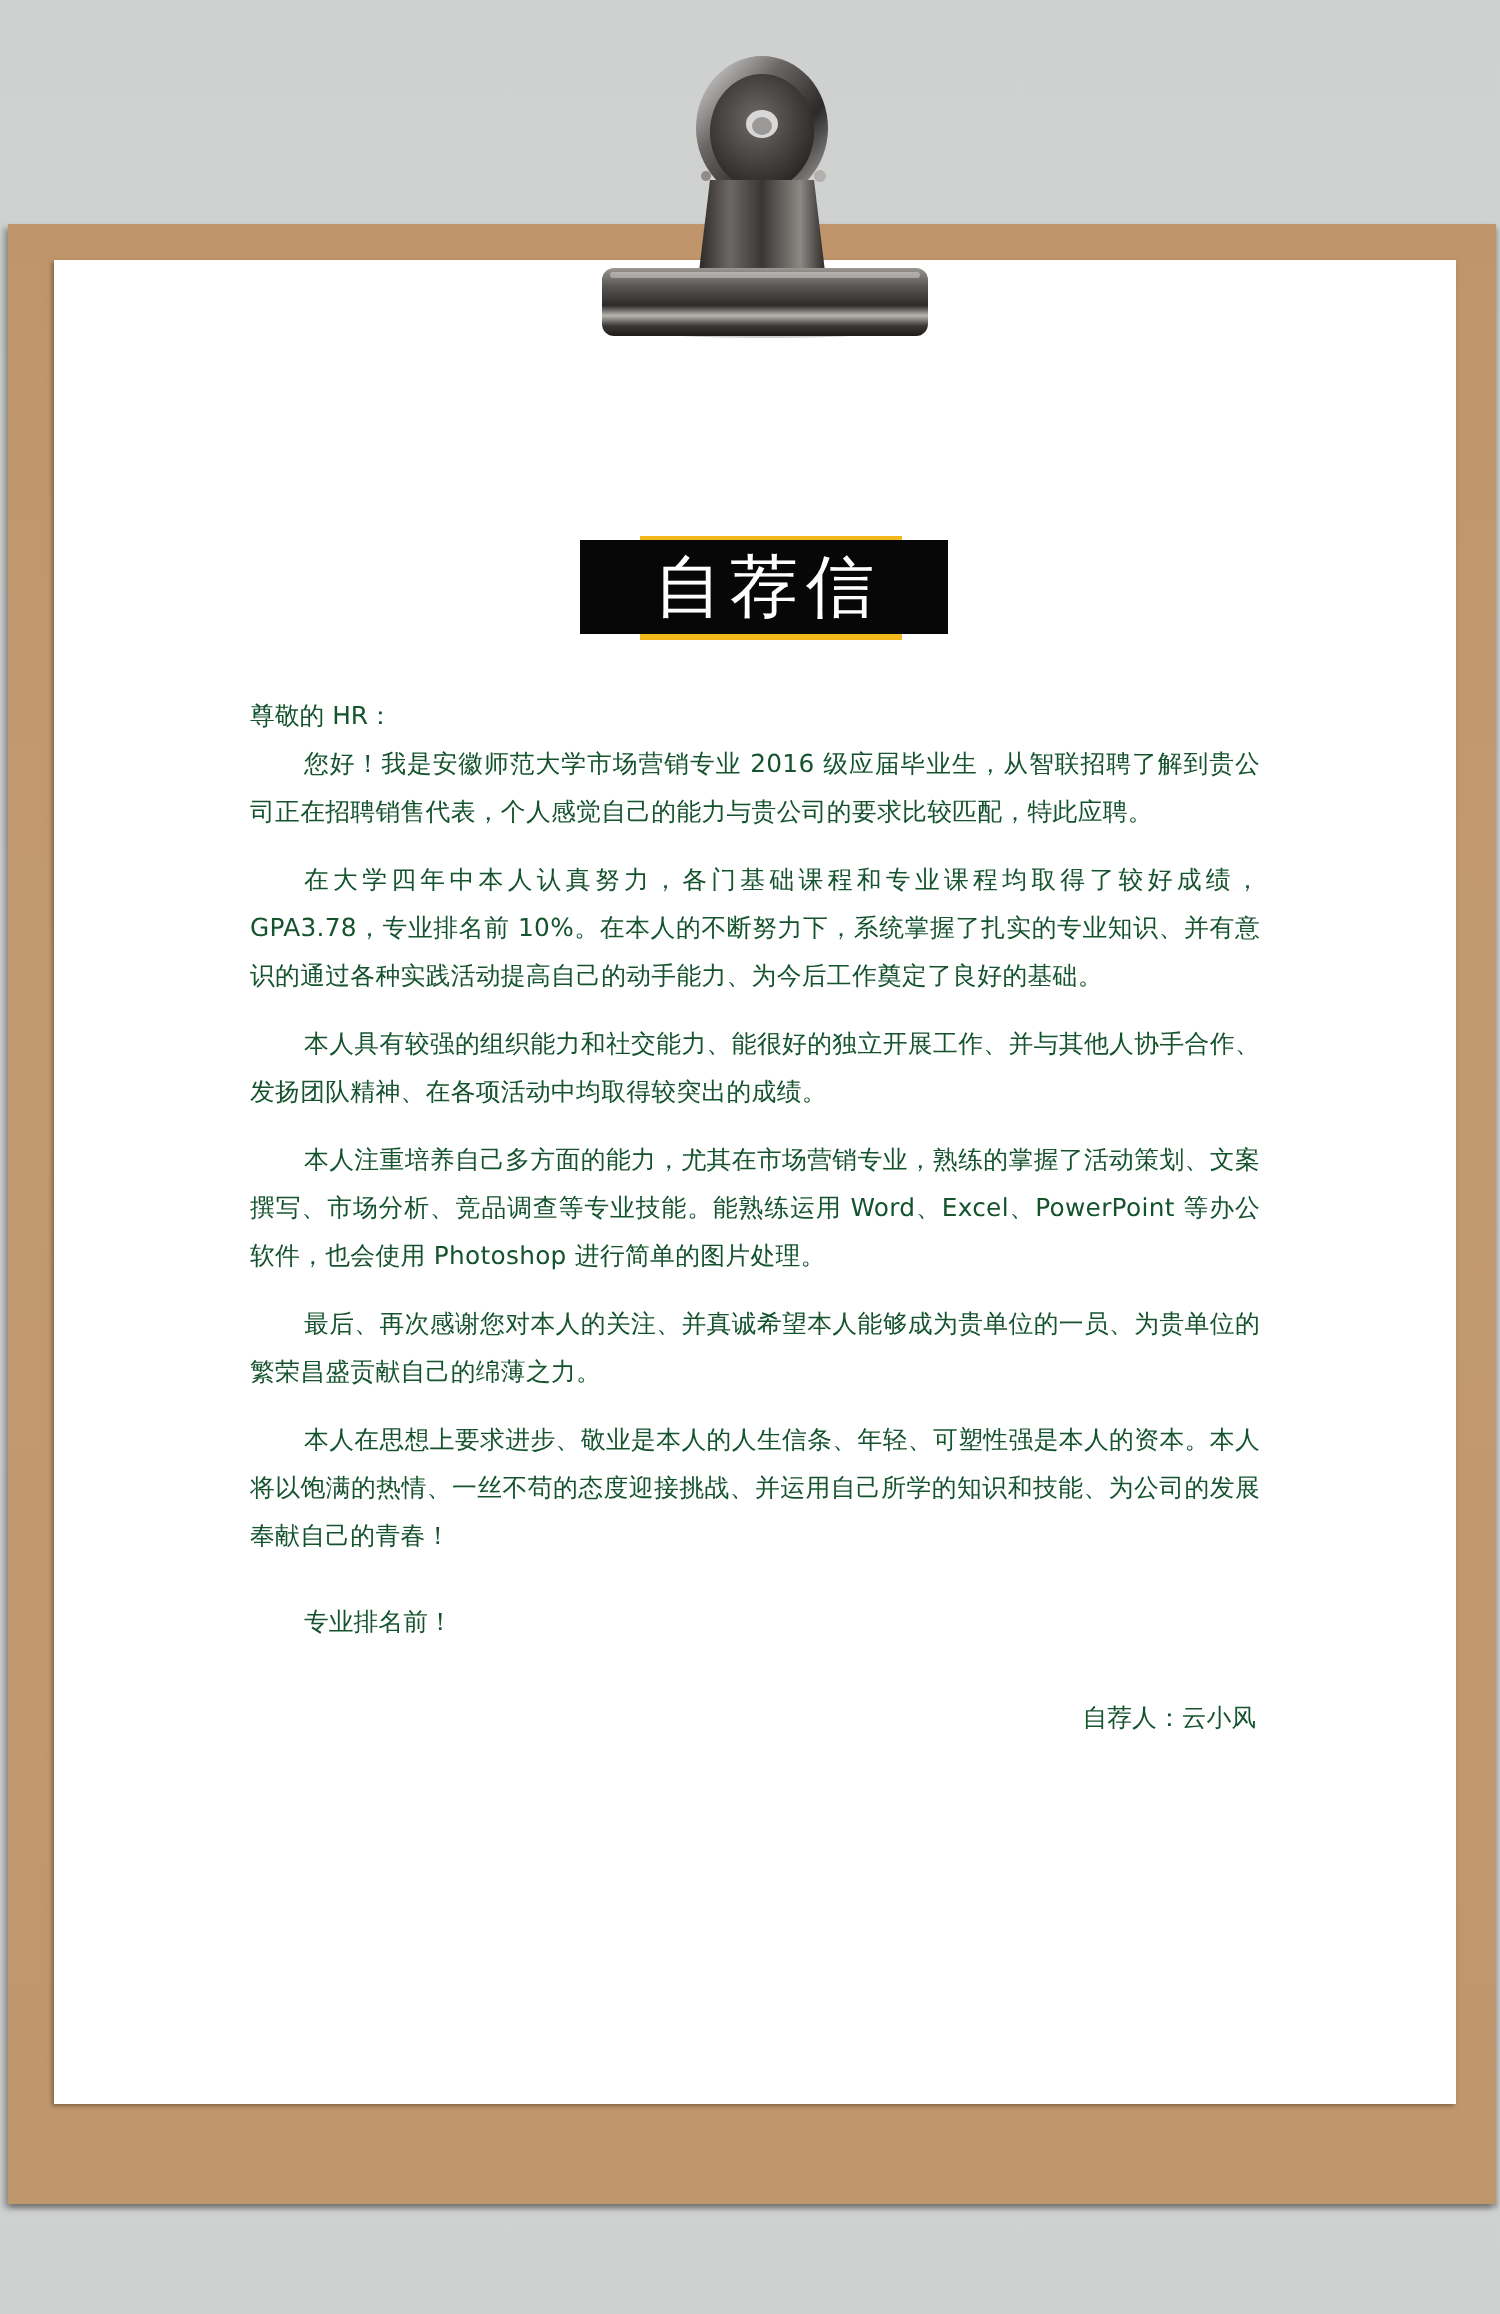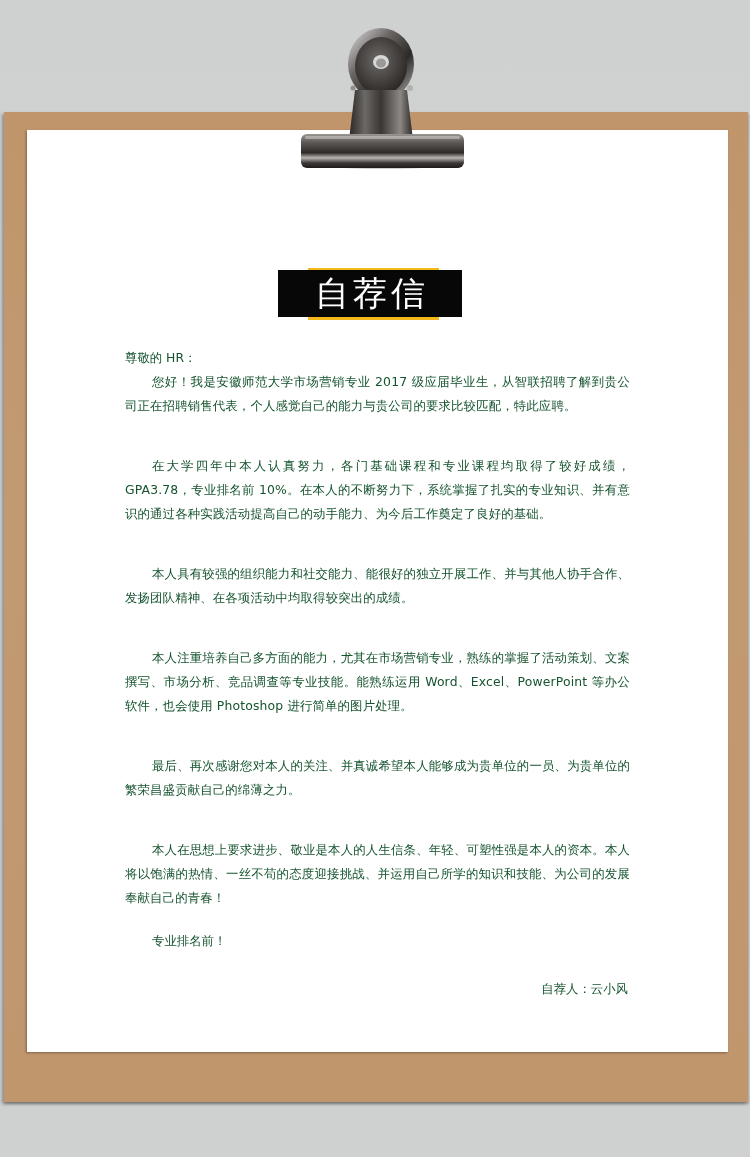--- a/index.html
+++ b/index.html
@@ -38,25 +38,24 @@
       left: 295px;
       top: 22px;
       width: 175px;
       height: 150px;
     }
     .clip svg { width: 100%; height: 100%; display: block; }
 
     
     .title-wrap {
       position: absolute;
-      left: 278px;
+      left: 290px;
       top: 268px;
       width: 184px;
       height: 52px;
-      font-family: Liberation Serif, serif;
     }
     .title-bar-top, .title-bar-bottom {
       position: absolute;
       left: 30px;
       width: 131px;
       height: 3px;
       background: #f3b81a;
     }
     .title-bar-top { top: 0; }
     .title-bar-bottom { bottom: 0; }
@@ -93,21 +92,21 @@
     .salutation {
       margin: 0;
       height: 24px;
     }
     .para {
       margin: 0;
       text-indent: 27px;
       text-align: justify;
       letter-spacing: 0.15px;
     }
-    .para.gap { margin-top: 36px; }
+    .para.gap { margin-top: 10px; }
     .closing {
       margin: 19px 0 0 0;
       text-indent: 27px;
     }
     .signature {
       margin-top: 24px;
       text-align: right;
       padding-right: 2px;
     }
   </style>
@@ -166,21 +165,21 @@
 <div class="title-wrap">
   <div class="title-bar-top"></div>
   <div class="title-box">
     <span class="title-text">自荐信</span>
   </div>
   <div class="title-bar-bottom"></div>
 </div>
 
 <div class="letter">
   <p class="salutation">尊敬的 HR：</p>
-  <p class="para">您好！我是安徽师范大学市场营销专业 2017 级应届毕业生，从智联招聘了解到贵公司正在招聘销售代表，个人感觉自己的能力与贵公司的要求比较匹配，特此应聘。</p>
+  <p class="para">您好！我是安徽师范大学市场营销专业 2016 级应届毕业生，从智联招聘了解到贵公司正在招聘销售代表，个人感觉自己的能力与贵公司的要求比较匹配，特此应聘。</p>
   <p class="para gap">在大学四年中本人认真努力，各门基础课程和专业课程均取得了较好成绩，GPA3.78，专业排名前 10%。在本人的不断努力下，系统掌握了扎实的专业知识、并有意识的通过各种实践活动提高自己的动手能力、为今后工作奠定了良好的基础。</p>
   <p class="para gap">本人具有较强的组织能力和社交能力、能很好的独立开展工作、并与其他人协手合作、发扬团队精神、在各项活动中均取得较突出的成绩。</p>
   <p class="para gap">本人注重培养自己多方面的能力，尤其在市场营销专业，熟练的掌握了活动策划、文案撰写、市场分析、竞品调查等专业技能。能熟练运用 Word、Excel、PowerPoint 等办公软件，也会使用 Photoshop 进行简单的图片处理。</p>
   <p class="para gap">最后、再次感谢您对本人的关注、并真诚希望本人能够成为贵单位的一员、为贵单位的繁荣昌盛贡献自己的绵薄之力。</p>
   <p class="para gap">本人在思想上要求进步、敬业是本人的人生信条、年轻、可塑性强是本人的资本。本人将以饱满的热情、一丝不苟的态度迎接挑战、并运用自己所学的知识和技能、为公司的发展奉献自己的青春！</p>
   <p class="closing">专业排名前！</p>
   <p class="signature">自荐人：云小风</p>
 </div>
 
 </body></html>

